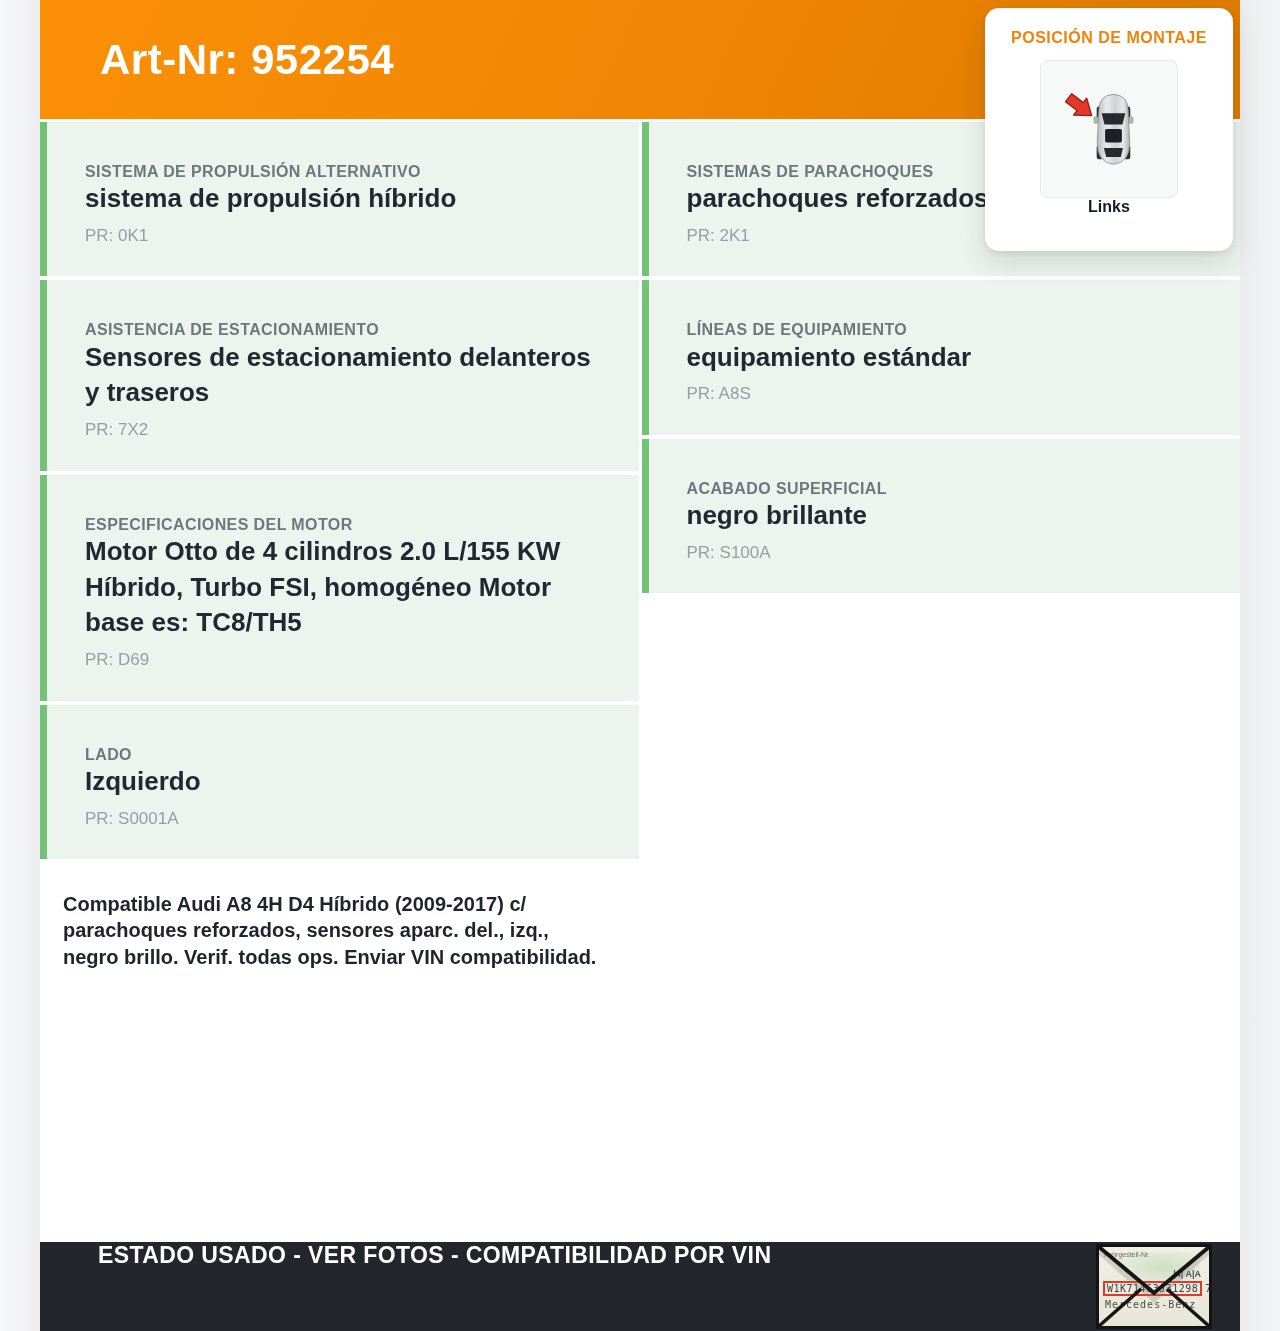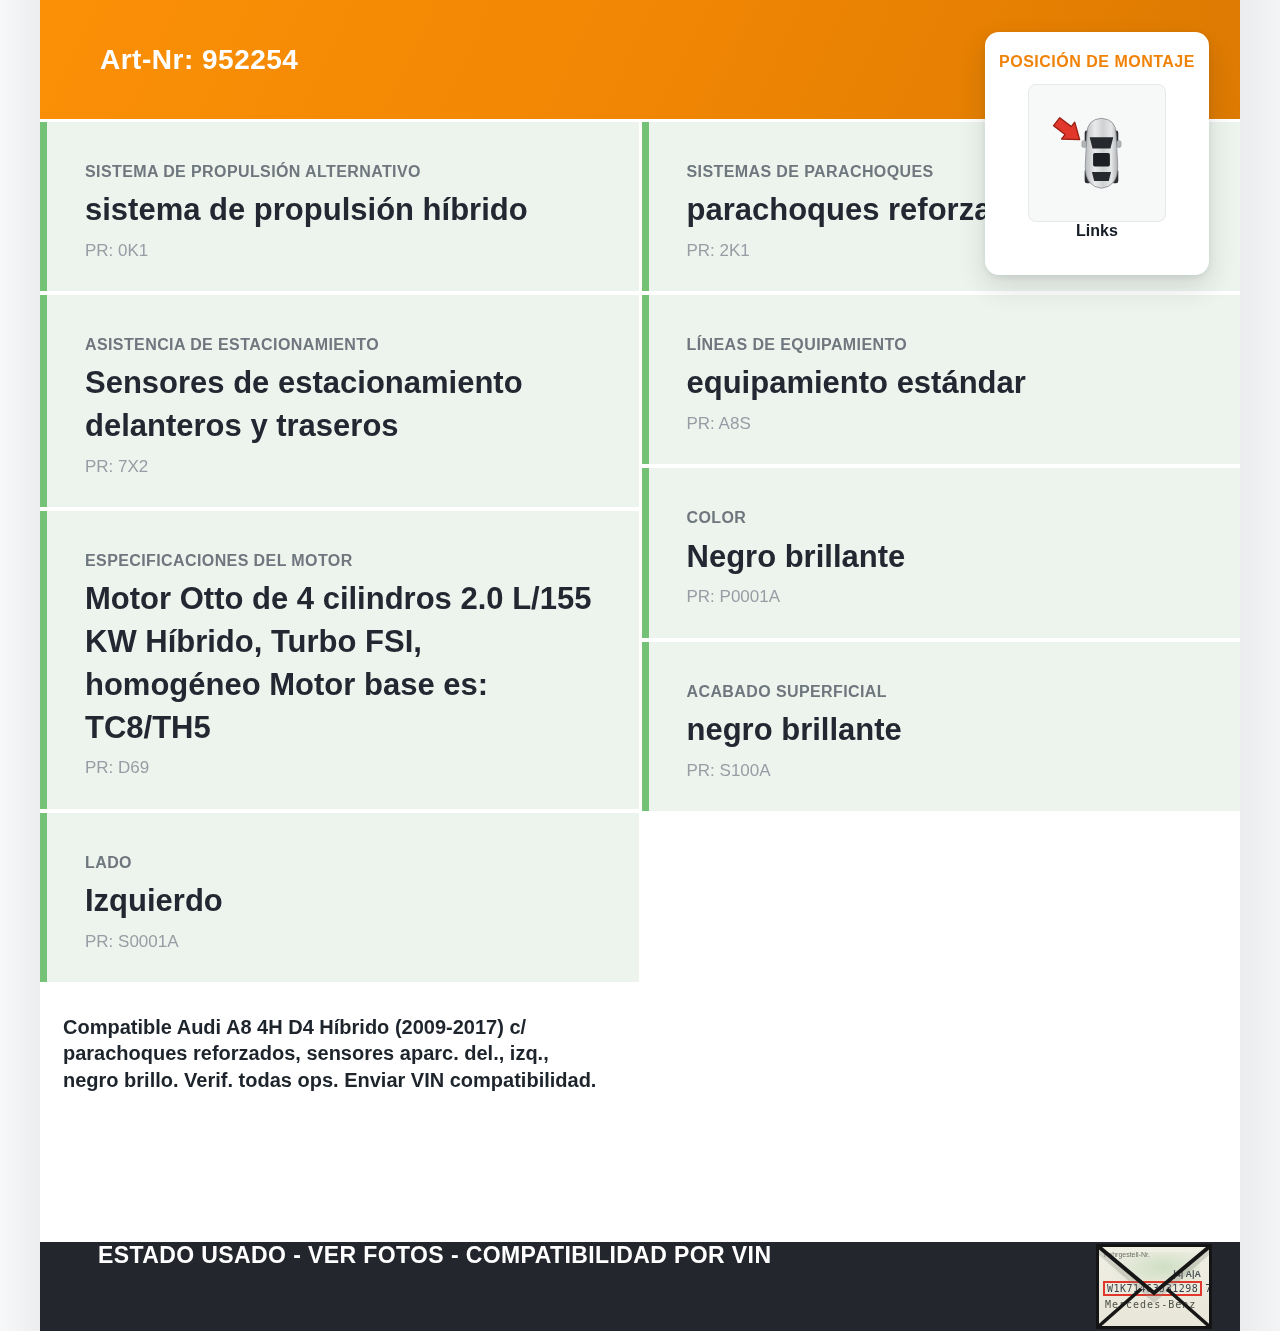--- a/index.html
+++ b/index.html
@@ -9,49 +9,49 @@
     position:relative; width:1280px; height:1331px; margin:0 auto;
     background:linear-gradient(90deg,#f7f8f9 0%,#e9eaec 4%,#e9eaec 96%,#f3f4f6 100%);
     overflow:hidden;
   }
   
   .header {
     margin:0 40px; height:119px;
     background:linear-gradient(115deg,#fb9007 0%,#ef8503 55%,#dd7a02 100%);
     display:flex; align-items:center; padding-left:60px;
   }
-  .header h1 { color:#ffffff; font-size:28px; font-weight:800; letter-spacing:.5px; }
+  .header h1 { color:#ffffff; font-size:42px; font-weight:800; letter-spacing:.5px; }
   
   .main { margin:0 40px; background:#ffffff; min-height:1123px; padding-top:3px; }
   .columns { display:flex; gap:3px; align-items:flex-start; }
   .col { flex:1 1 0; display:flex; flex-direction:column; gap:4px; min-width:0; }
   
   .spec-card {
     background:#edf4ed; border-left:7px solid #74c276;
     padding:40px 40px 30px 38px;
   }
   .spec-label {
     color:#6e767e; font-size:16px; font-weight:700; letter-spacing:.4px;
     text-transform:uppercase; line-height:1.2;
   }
   .spec-value {
-    color:#222831; font-size:31px; font-weight:700; line-height:1.38;
-    margin-top:8px;
+    color:#222831; font-size:26px; font-weight:700; line-height:1.38;
+    margin-top:0;
   }
   .spec-pr { color:#979da4; font-size:17px; margin-top:8px; line-height:1.25; }
   
   .compat-card { background:#ffffff; padding:18px 30px 14px 23px; }
   .compat-label {
     color:#6e767e; font-size:15px; font-weight:700; letter-spacing:.4px;
     text-transform:uppercase; line-height:1.2;
   }
   .compat-text { color:#1d242c; font-size:20px; font-weight:700; line-height:1.33; margin-top:10px; }
   
   .montaje {
-    position:absolute; left:985px; top:32px; width:224px; height:243px;
+    position:absolute; left:985px; top:8px; width:248px; height:243px;
     background:#ffffff; border-radius:14px;
     box-shadow:0 12px 28px rgba(30,35,40,.14), 0 2px 6px rgba(30,35,40,.08);
     text-align:center; padding-top:21px; z-index:5;
   }
   .montaje-title { color:#f08307; font-size:16px; font-weight:800; letter-spacing:.5px; }
   .montaje-imgbox {
     width:138px; height:138px; margin:13px auto 0;
     background:#f7f8f8; border:1px solid #e6e8e9; border-radius:8px;
     display:flex; align-items:center; justify-content:center;
   }
@@ -127,25 +127,20 @@
       <div class="col">
         <div class="spec-card">
           <div class="spec-label">SISTEMAS DE PARACHOQUES</div>
           <div class="spec-value">parachoques reforzados</div>
           <div class="spec-pr">PR: 2K1</div>
         </div>
         <div class="spec-card">
           <div class="spec-label">LÍNEAS DE EQUIPAMIENTO</div>
           <div class="spec-value">equipamiento estándar</div>
           <div class="spec-pr">PR: A8S</div>
-        </div>
-        <div class="spec-card">
-          <div class="spec-label">COLOR</div>
-          <div class="spec-value">Negro brillante</div>
-          <div class="spec-pr">PR: P0001A</div>
         </div>
         <div class="spec-card">
           <div class="spec-label">ACABADO SUPERFICIAL</div>
           <div class="spec-value">negro brillante</div>
           <div class="spec-pr">PR: S100A</div>
         </div>
       </div>
 
     </div>
   </div>

